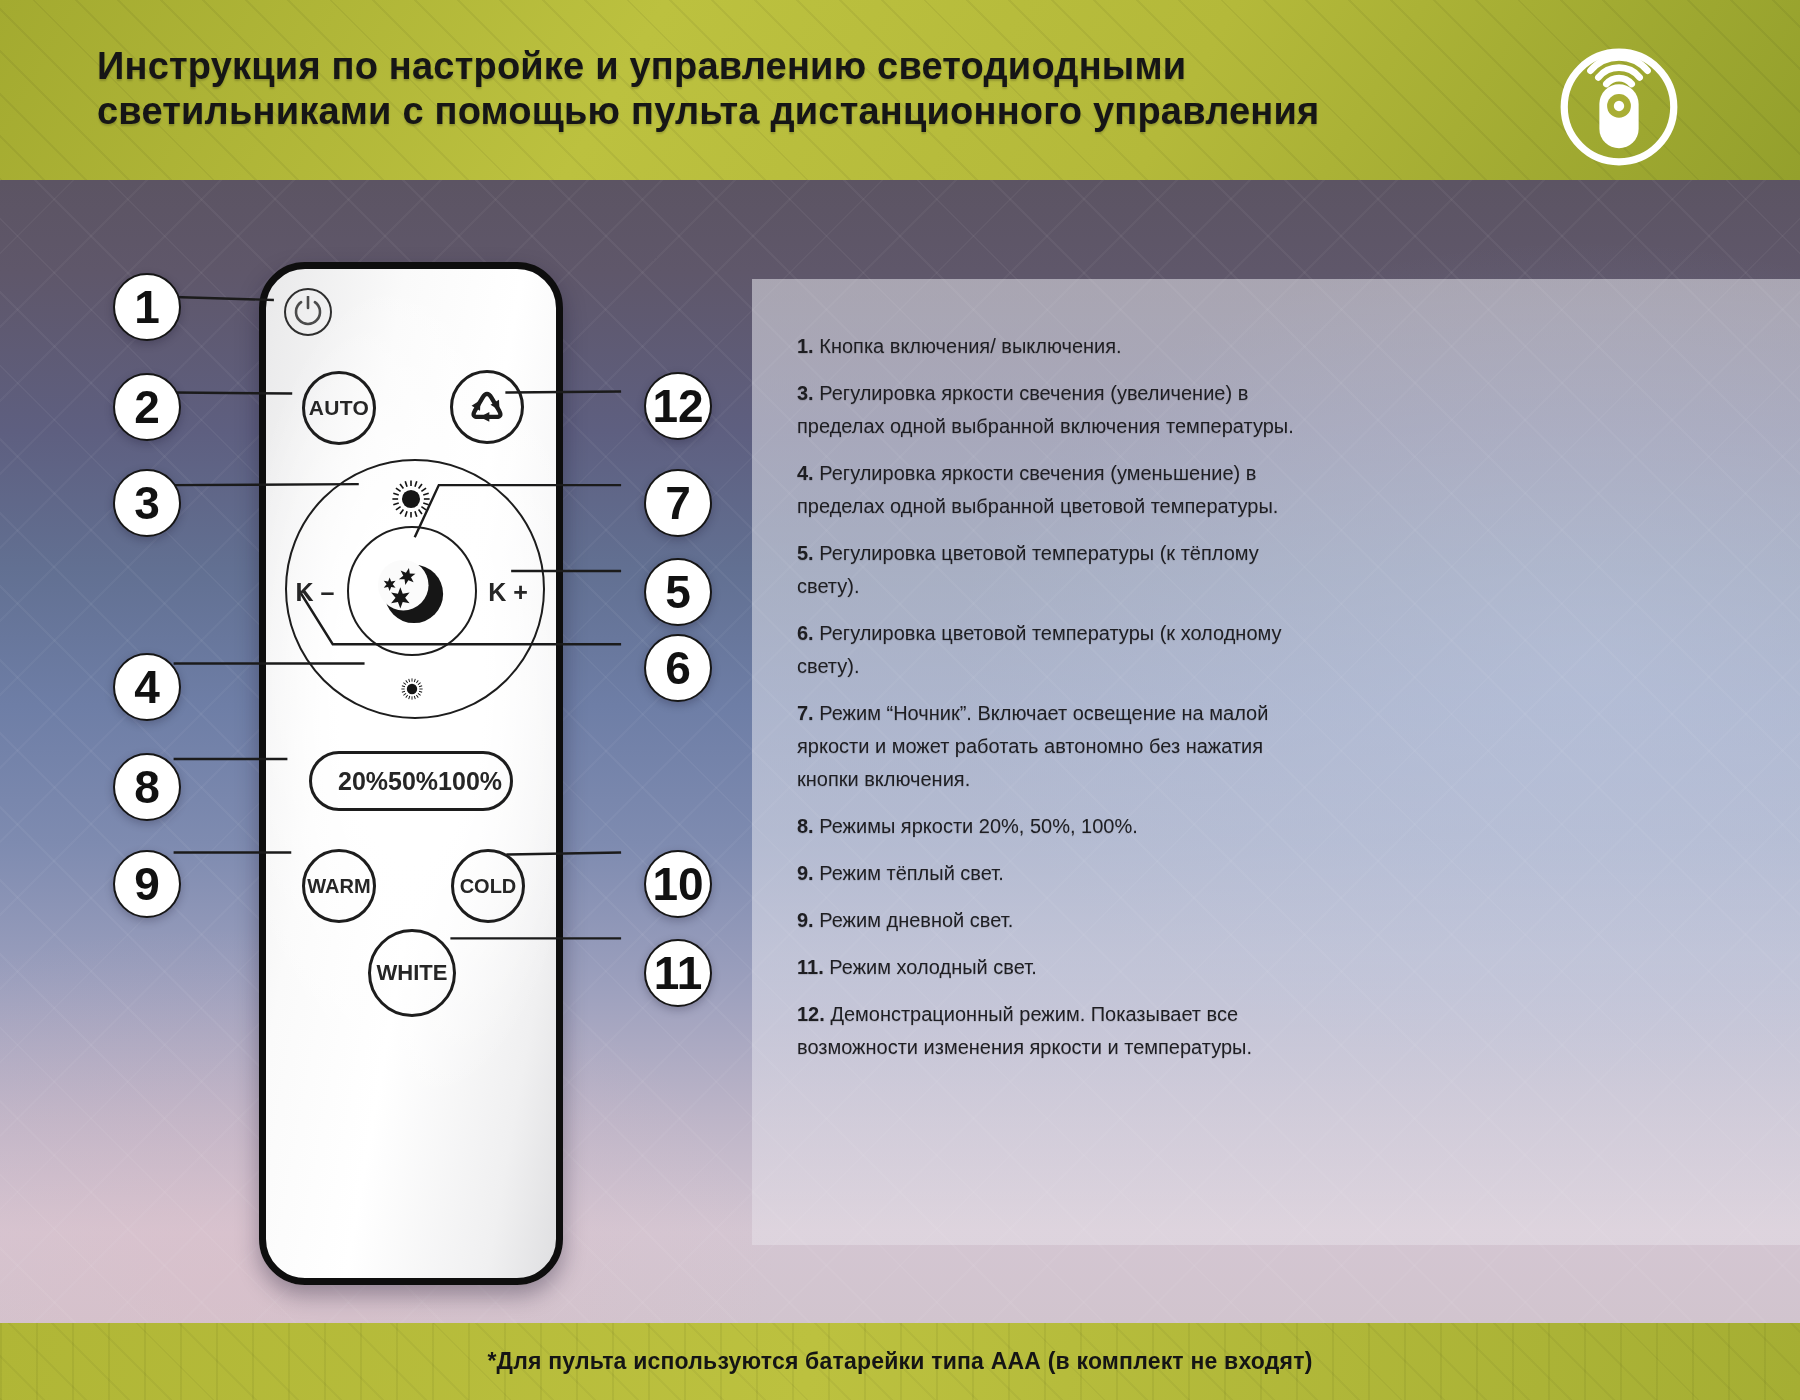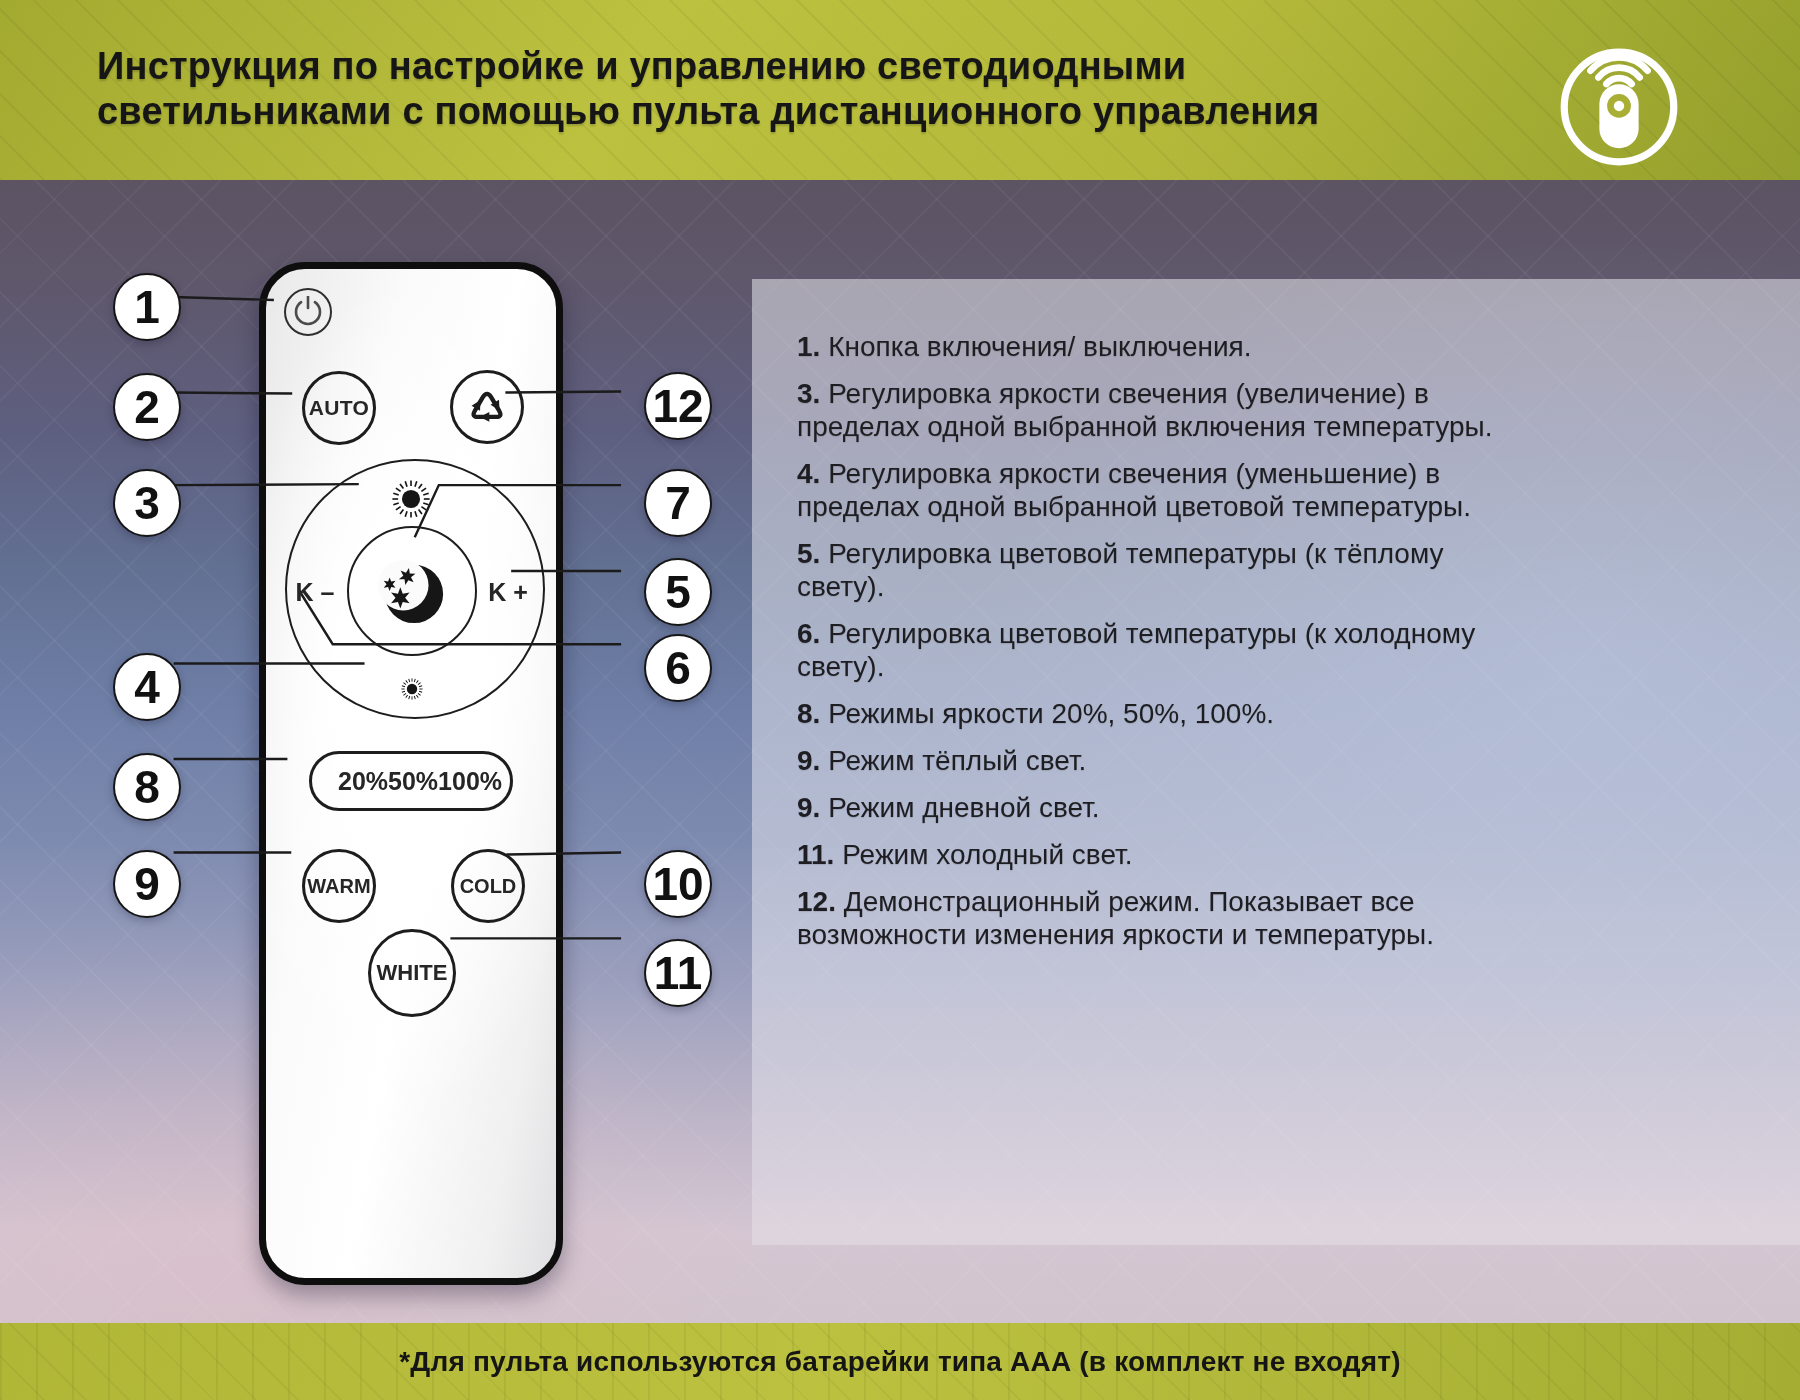--- a/index.html
+++ b/index.html
@@ -27,29 +27,29 @@
     background:linear-gradient(100deg,#b0b636 0%,#bcc13f 45%,#a5ae33 100%);}
   .band.footer::after{background:
       repeating-linear-gradient(90deg, rgba(60,70,10,.08) 0 2px, transparent 2px 36px),
       repeating-linear-gradient(45deg, rgba(0,0,0,.04) 0 2px, transparent 2px 30px);}
 
   .title{position:absolute;left:97px;top:44px;z-index:60;color:#161616;
     font-size:38px;line-height:45px;font-weight:700;letter-spacing:.2px;
     white-space:pre-line;text-shadow:0 2px 2px rgba(0,0,0,.18);}
   .footer-note{position:absolute;left:0;top:1323px;width:1800px;height:77px;z-index:60;
     display:flex;align-items:center;justify-content:center;color:#151515;
-    font-size:28px;font-weight:700;letter-spacing:.2px;}
+    font-size:23px;font-weight:700;letter-spacing:.2px;}
 
   .hdr-icon{position:absolute;left:1557px;top:45px;width:124px;height:124px;z-index:61;}
 
   
   .panel{position:absolute;left:752px;top:279px;width:1048px;height:966px;z-index:5;
     background:linear-gradient(180deg, rgba(243,243,248,.50) 0%, rgba(243,243,248,.46) 70%, rgba(243,243,248,.30) 100%);}
   .instructions{position:absolute;left:797px;top:330px;width:800px;z-index:20;color:#1e1e22;}
-  .instructions p{margin:0 0 14px 0;font-size:28px;line-height:33px;white-space:pre-line;
+  .instructions p{margin:0 0 14px 0;font-size:20px;line-height:33px;white-space:pre-line;
     text-shadow:0 1px 1px rgba(0,0,0,.12);}
   .instructions b{font-weight:700;}
 
   
   .remote{position:absolute;left:259px;top:262px;width:304px;height:1023px;z-index:10;
     box-sizing:border-box;border:7px solid #0e0e0e;border-radius:46px;
     background:
       radial-gradient(180px 420px at 50% 42%, #ffffff 40%, rgba(255,255,255,0) 100%),
       linear-gradient(100deg,#e9e9ea 0%,#fafafa 30%,#ffffff 55%,#f0f0f1 85%,#dfdfe1 100%);
     box-shadow:0 10px 22px rgba(20,15,40,.35);}
@@ -246,20 +246,23 @@
   <div class="instructions">
     <p><b>1.</b> <span>Кнопка включения/ выключения.</span></p>
     <p><b>3.</b> <span>Регулировка яркости свечения (увеличение) в
 пределах одной выбранной включения температуры.</span></p>
     <p><b>4.</b> <span>Регулировка яркости свечения (уменьшение) в
 пределах одной выбранной цветовой температуры.</span></p>
     <p><b>5.</b> <span>Регулировка цветовой температуры (к тёплому
 свету).</span></p>
     <p><b>6.</b> <span>Регулировка цветовой температуры (к холодному
 свету).</span></p>
+    <p><b>7.</b> <span>Режим “Ночник”. Включает освещение на малой
+яркости и может работать автономно без нажатия
+кнопки включения.</span></p>
     <p><b>8.</b> <span>Режимы яркости 20%, 50%, 100%.</span></p>
     <p><b>9.</b> <span>Режим тёплый свет.</span></p>
     <p><b>9.</b> <span>Режим дневной свет.</span></p>
     <p><b>11.</b> <span>Режим холодный свет.</span></p>
     <p><b>12.</b> <span>Демонстрационный режим. Показывает все
 возможности изменения яркости и температуры.</span></p>
   </div>
 
   <div class="band footer"></div>
   <div class="footer-note">*Для пульта используются батарейки типа ААА (в комплект не входят)</div>

